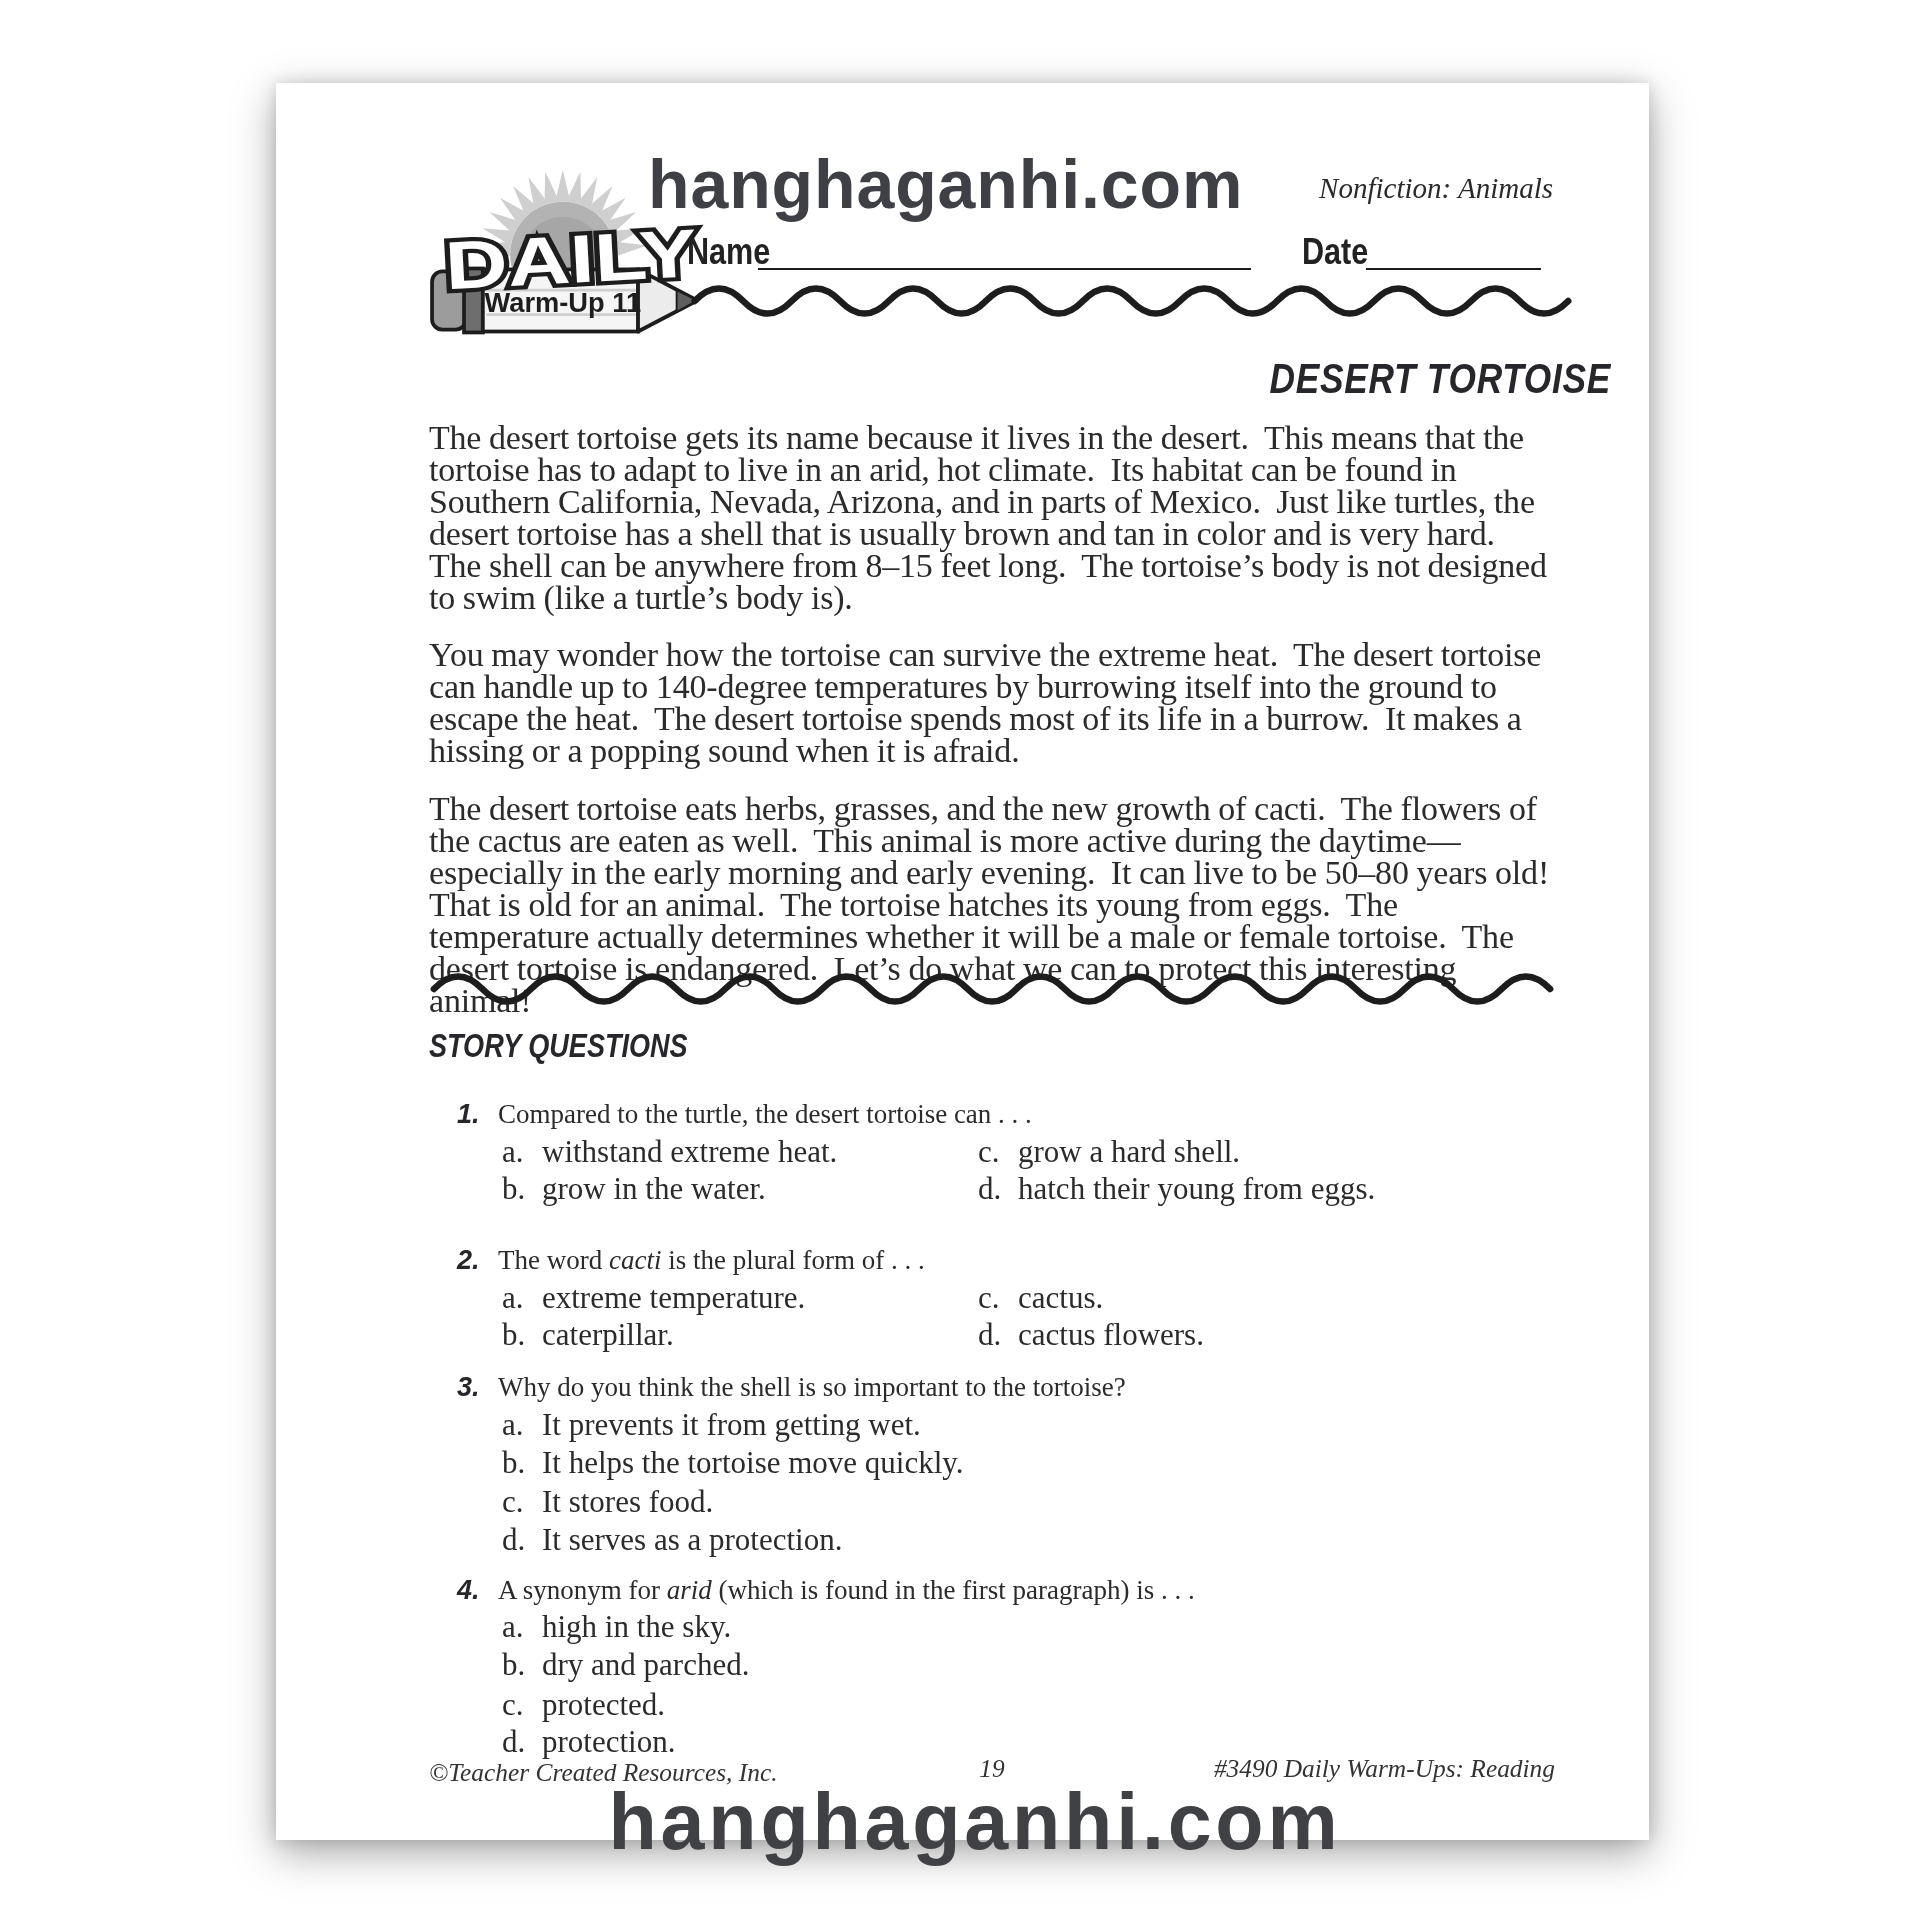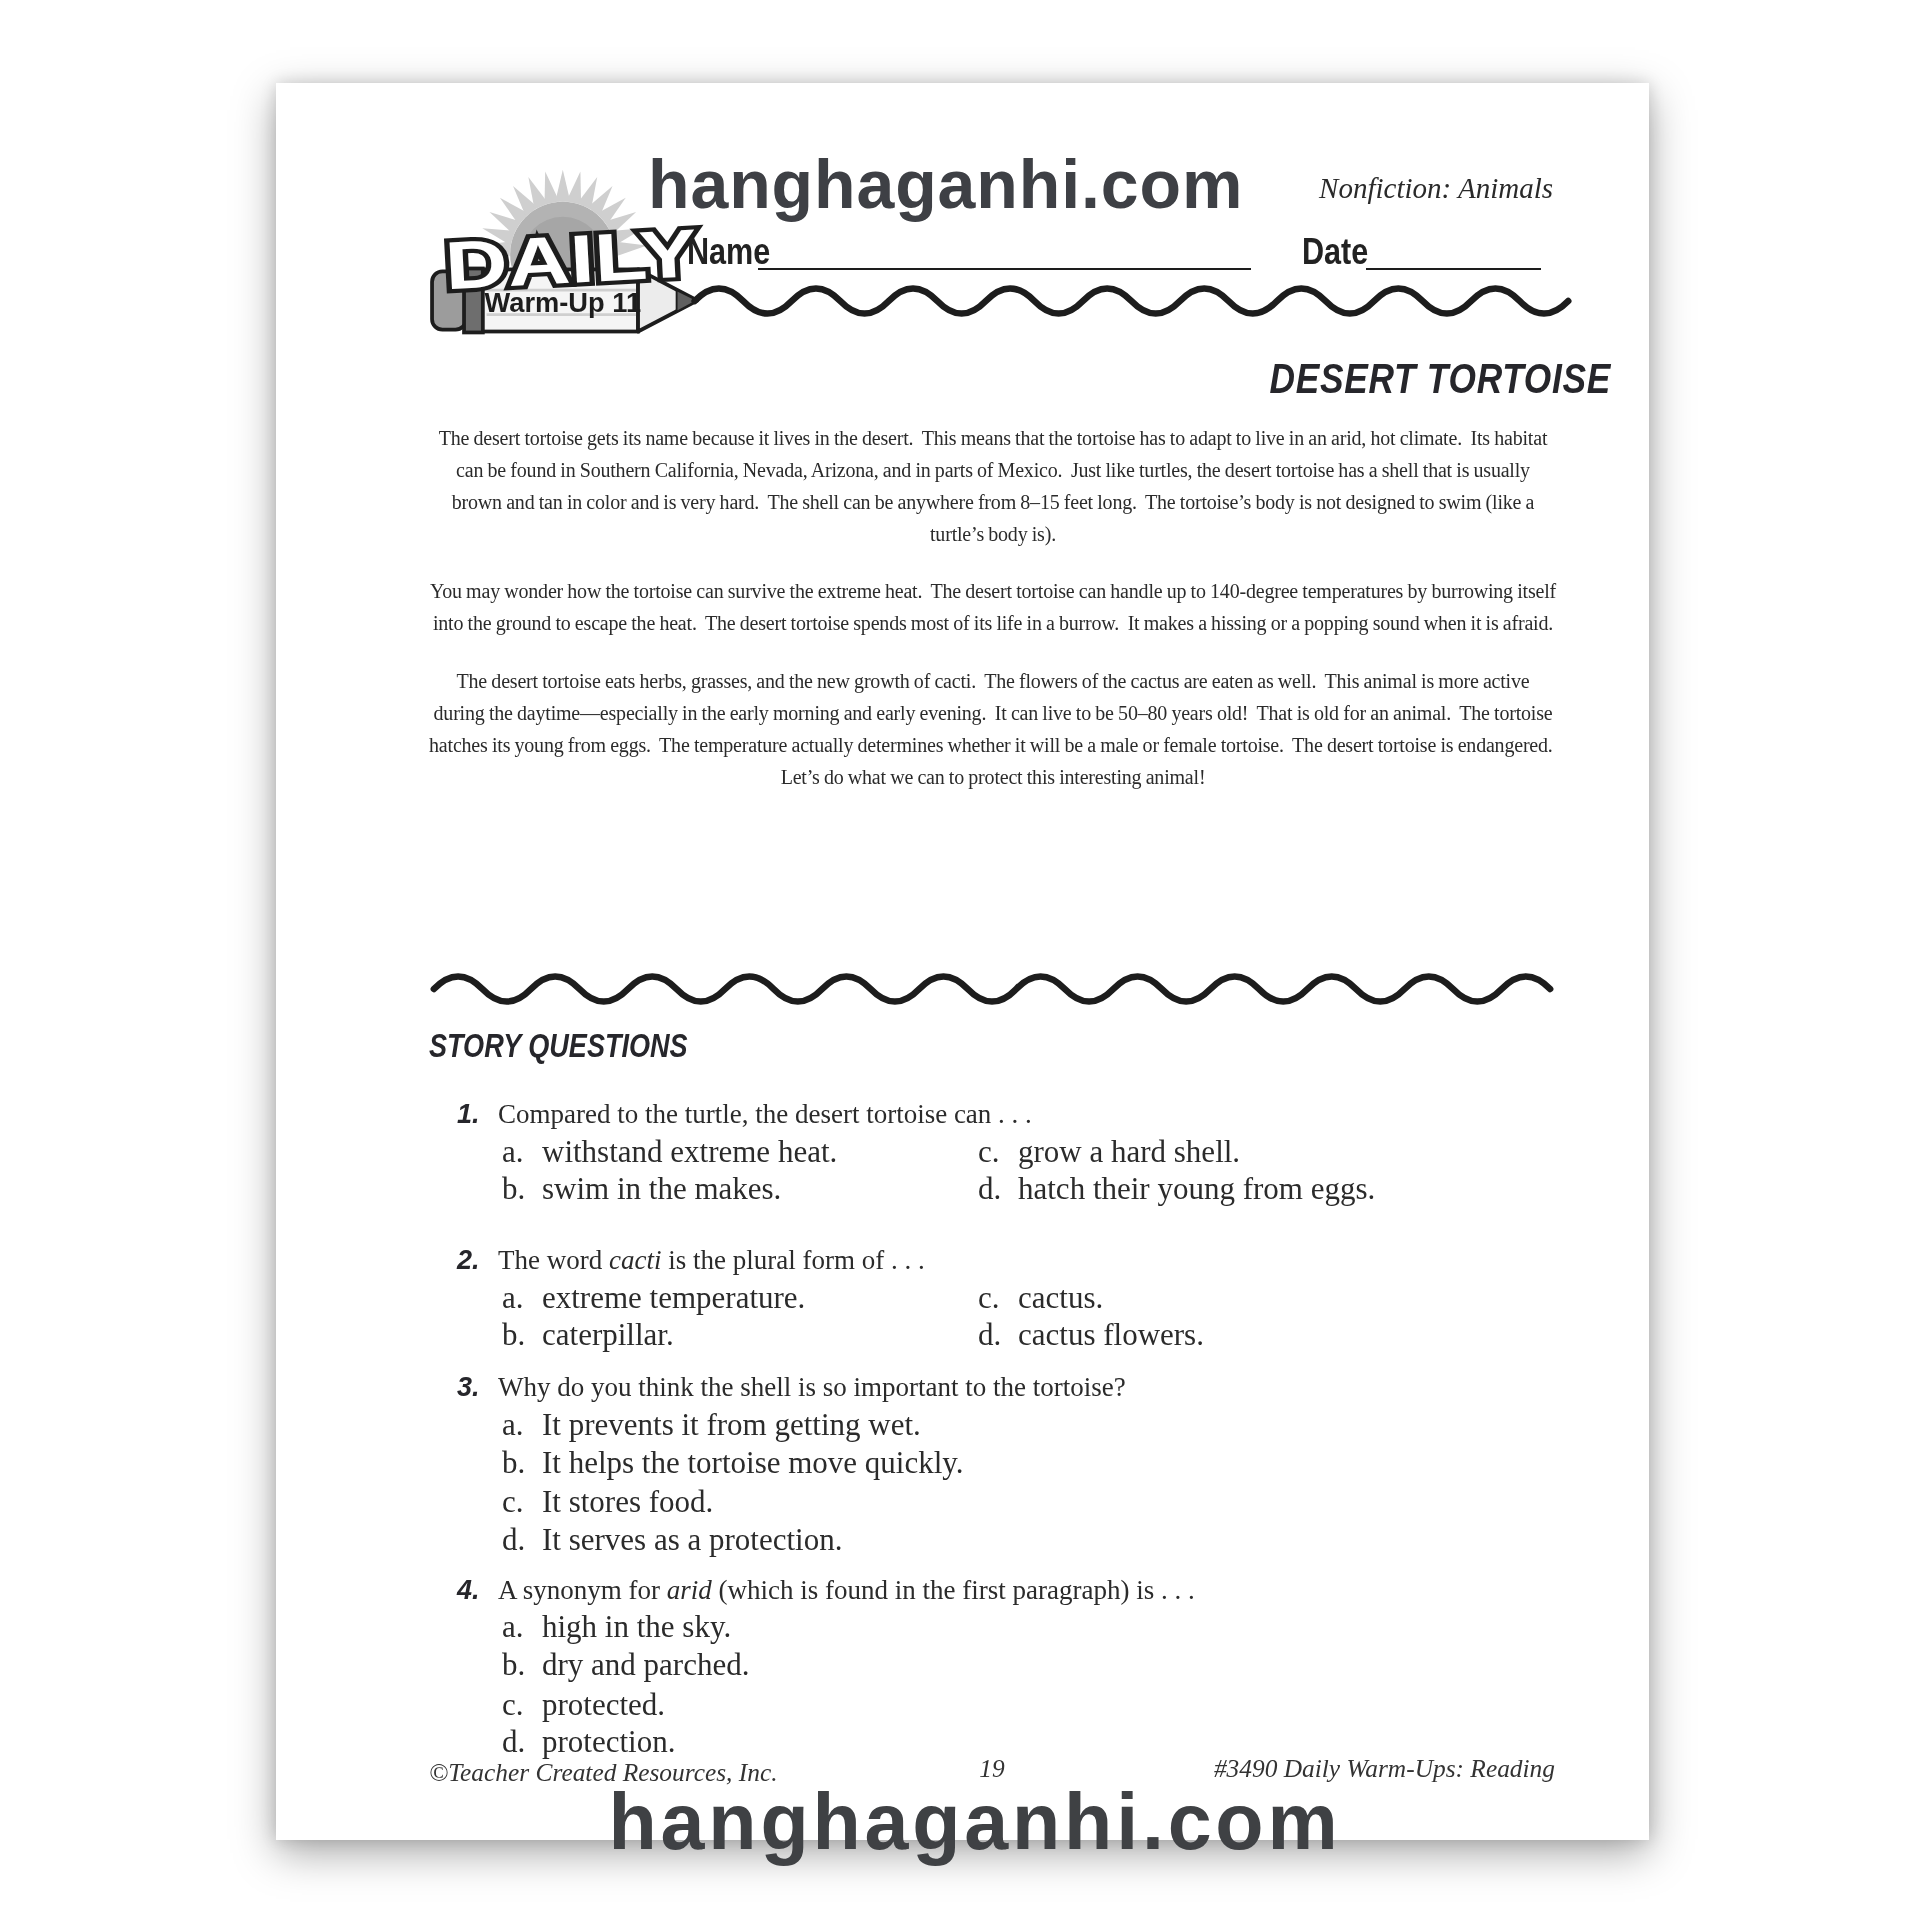--- a/index.html
+++ b/index.html
@@ -17,22 +17,22 @@
   .name-label{left:411px;} .date-label{left:1026px;}
   .fld-line{position:absolute;top:151px;height:34px;border-bottom:2.8px solid #1d1d1d;
             font-size:26px;color:#222;}
   .name-line{left:482px;width:493px;} .date-line{left:1090px;width:175px;}
   .wave{position:absolute;}
   .wave1{left:412px;top:190px;} .wave2{left:151px;top:878px;}
   
   .title-wrap{position:absolute;left:0;top:271px;width:100%;text-align:right;}
   .title{display:inline-block;font-family:"Liberation Sans",sans-serif;font-style:italic;font-weight:700;
          font-size:43px;letter-spacing:0.9px;color:#26262b;transform:scaleX(.82);white-space:nowrap;}
-  .passage{position:absolute;left:153px;top:339px;width:1128px;font-size:20px;line-height:32px;
-           letter-spacing:-0.2px;word-spacing:-0.5px;color:#2b2b2b;text-align:center;}
+  .passage{position:absolute;left:153px;top:339px;width:1128px;font-size:34px;line-height:32px;
+           letter-spacing:-0.2px;word-spacing:-0.5px;color:#2b2b2b;}
   .passage p{margin:0 0 25.4px 0;}
   
   .sq-head{position:absolute;left:153px;top:944px;font-family:"Liberation Sans",sans-serif;
            font-style:italic;font-weight:700;font-size:33px;color:#26262b;
            transform:scaleX(.82);transform-origin:left;white-space:nowrap;}
   .qrow{position:absolute;left:181px;font-size:27px;line-height:34px;color:#2b2b2b;white-space:nowrap;}
   .qnum{display:inline-block;width:41px;font-family:"Liberation Sans",sans-serif;font-style:italic;
         font-weight:700;font-size:27px;color:#26262b;}
   .qit{font-style:italic;}
   .optrow{position:absolute;left:226px;font-size:31px;line-height:34px;color:#2b2b2b;white-space:nowrap;}
@@ -118,21 +118,21 @@
 
     <div class="sq-head">STORY QUESTIONS</div>
 
     <div class="qrow" style="top:1014px;">
       <span class="qnum">1.</span><span>Compared to the turtle, the desert tortoise can . . .</span><span class="qit"></span><span></span>
     </div>
     <div class="optrow" style="top:1052px;">
       <span class="opt col1"><span class="letter">a.</span><span>withstand extreme heat.</span></span><span class="opt"><span class="letter">c.</span><span>grow a hard shell.</span></span>
     </div>
     <div class="optrow" style="top:1089px;">
-      <span class="opt col1"><span class="letter">b.</span><span>swim in the makes.</span></span><span class="opt"><span class="letter">d.</span><span>hatch their young from eggs.</span></span>
+      <span class="opt col1"><span class="letter">b.</span><span>grow in the water.</span></span><span class="opt"><span class="letter">d.</span><span>hatch their young from eggs.</span></span>
     </div>
 
     <div class="qrow" style="top:1160px;">
       <span class="qnum">2.</span><span>The word </span><span class="qit">cacti</span><span> is the plural form of . . .</span>
     </div>
     <div class="optrow" style="top:1198px;">
       <span class="opt col1"><span class="letter">a.</span><span>extreme temperature.</span></span><span class="opt"><span class="letter">c.</span><span>cactus.</span></span>
     </div>
     <div class="optrow" style="top:1235px;">
       <span class="opt col1"><span class="letter">b.</span><span>caterpillar.</span></span><span class="opt"><span class="letter">d.</span><span>cactus flowers.</span></span>

